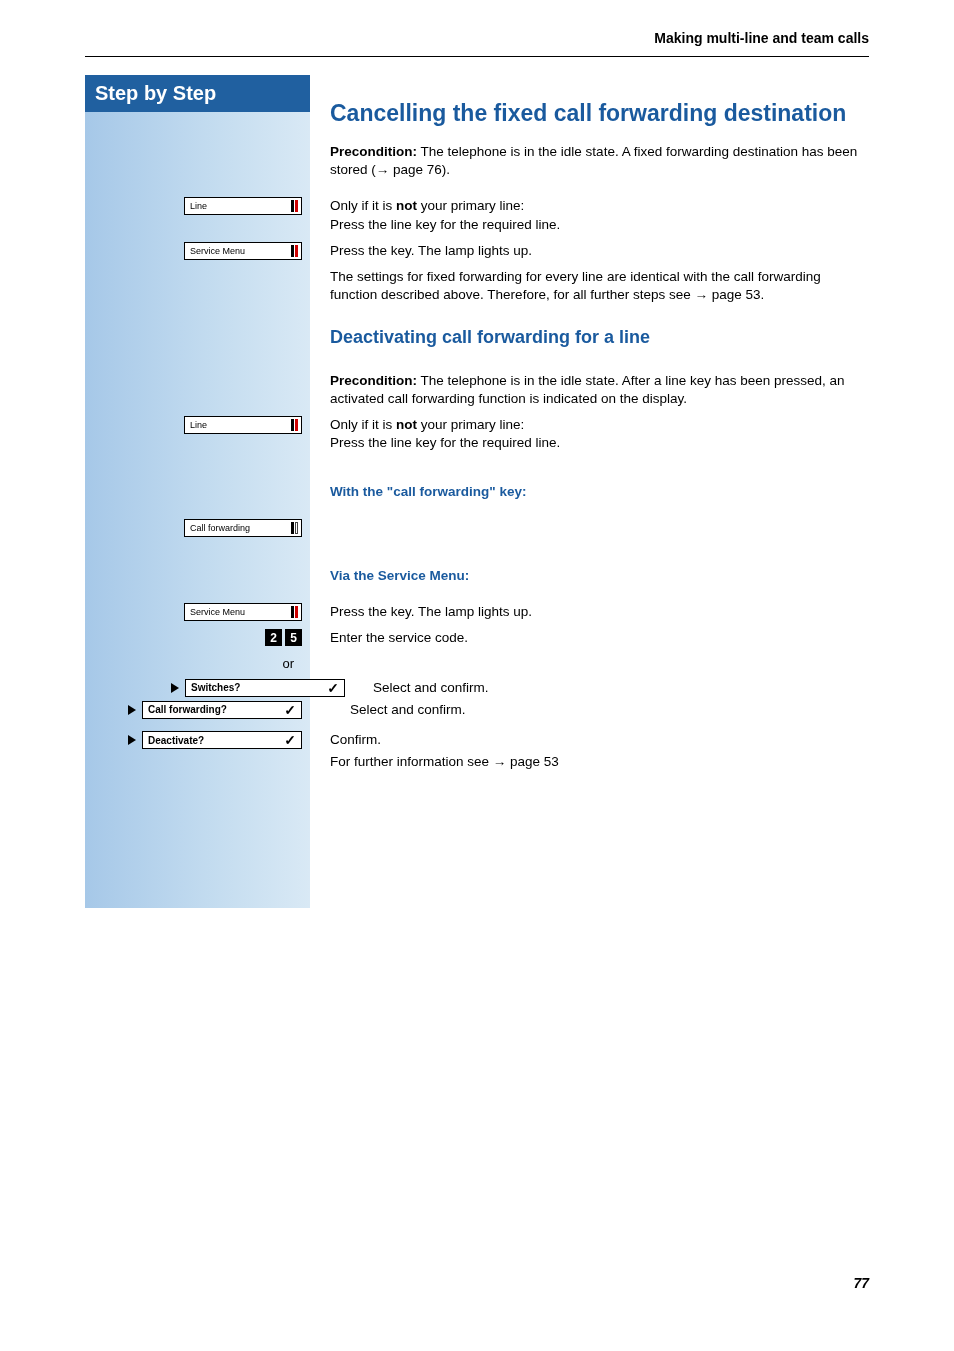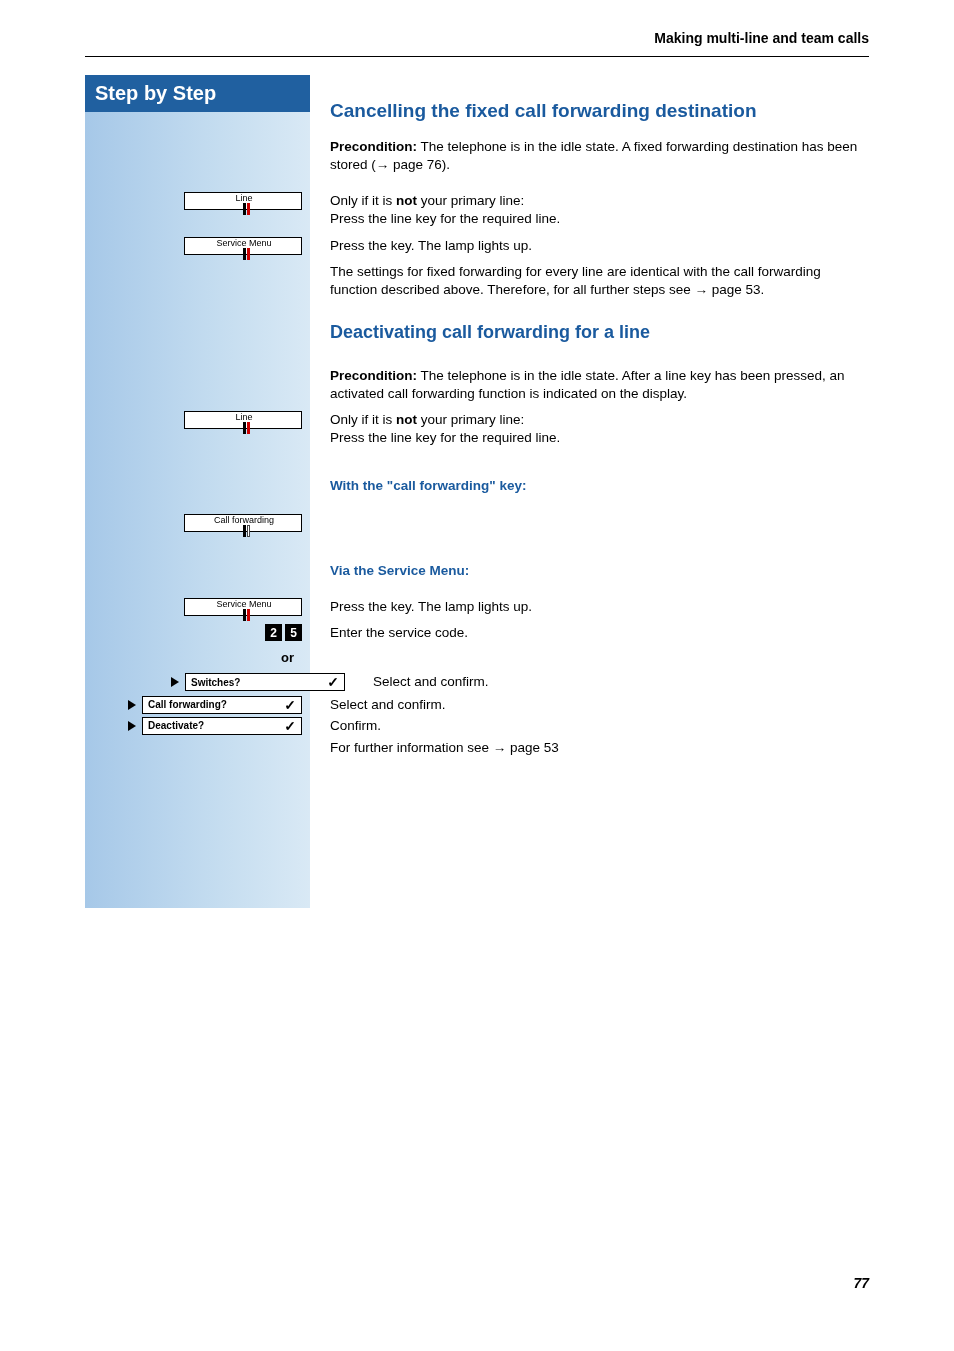--- a/index.html
+++ b/index.html
@@ -53,21 +53,21 @@
       top: 33px;
       left: 0;
       z-index: -1;
     }
     .right-col {
       flex: 1;
       padding-left: 20px;
     }
     .section-heading {
       color: #1a5a9e;
-      font-size: 19px;
+      font-size: 23px;
       font-weight: bold;
       line-height: 1.3;
       margin-bottom: 14px;
     }
     .sub-heading {
       color: #1a5a9e;
       font-size: 13.5px;
       font-weight: bold;
       margin-top: 16px;
       margin-bottom: 10px;
@@ -101,21 +101,20 @@
     .key-box {
       display: inline-flex;
       align-items: center;
       border: 1px solid #000;
       background: #fff;
       height: 18px;
       font-size: 9px;
       padding: 0 3px 0 5px;
       min-width: 118px;
       justify-content: space-between;
-      flex-direction: column;
     }
     .key-box .label {
       flex: 1;
       text-align: left;
     }
     .lamp {
       display: inline-flex;
       gap: 1px;
       margin-left: 5px;
     }
@@ -135,21 +134,21 @@
       height: 17px;
       background: #000;
       color: #fff;
       font-weight: bold;
       font-size: 12px;
       display: flex;
       align-items: center;
       justify-content: center;
     }
     .or-text {
-      font-weight: bold;
+      font-weight: normal;
       font-size: 13px;
       width: 100%;
       text-align: right;
       padding-right: 8px;
     }
     .menu-row {
       display: flex;
       align-items: center;
       justify-content: flex-end;
       width: 100%;
@@ -356,21 +355,21 @@
         <div class="menu-arrow"></div>
         <div class="menu-box">
           <span>Switches?</span>
           <span class="check">✓</span>
         </div>
       </div>
     </div>
     <div class="right-item">Select and confirm.</div>
   </div>
 
-  <div class="row" style="margin-bottom:3px;">
+  <div class="row" style="margin-bottom:12px;gap:20px;">
     <div class="left-item">
       <div class="menu-row">
         <div class="menu-arrow"></div>
         <div class="menu-box">
           <span>Call forwarding?</span>
           <span class="check">✓</span>
         </div>
       </div>
     </div>
     <div class="right-item">Select and confirm.</div>

